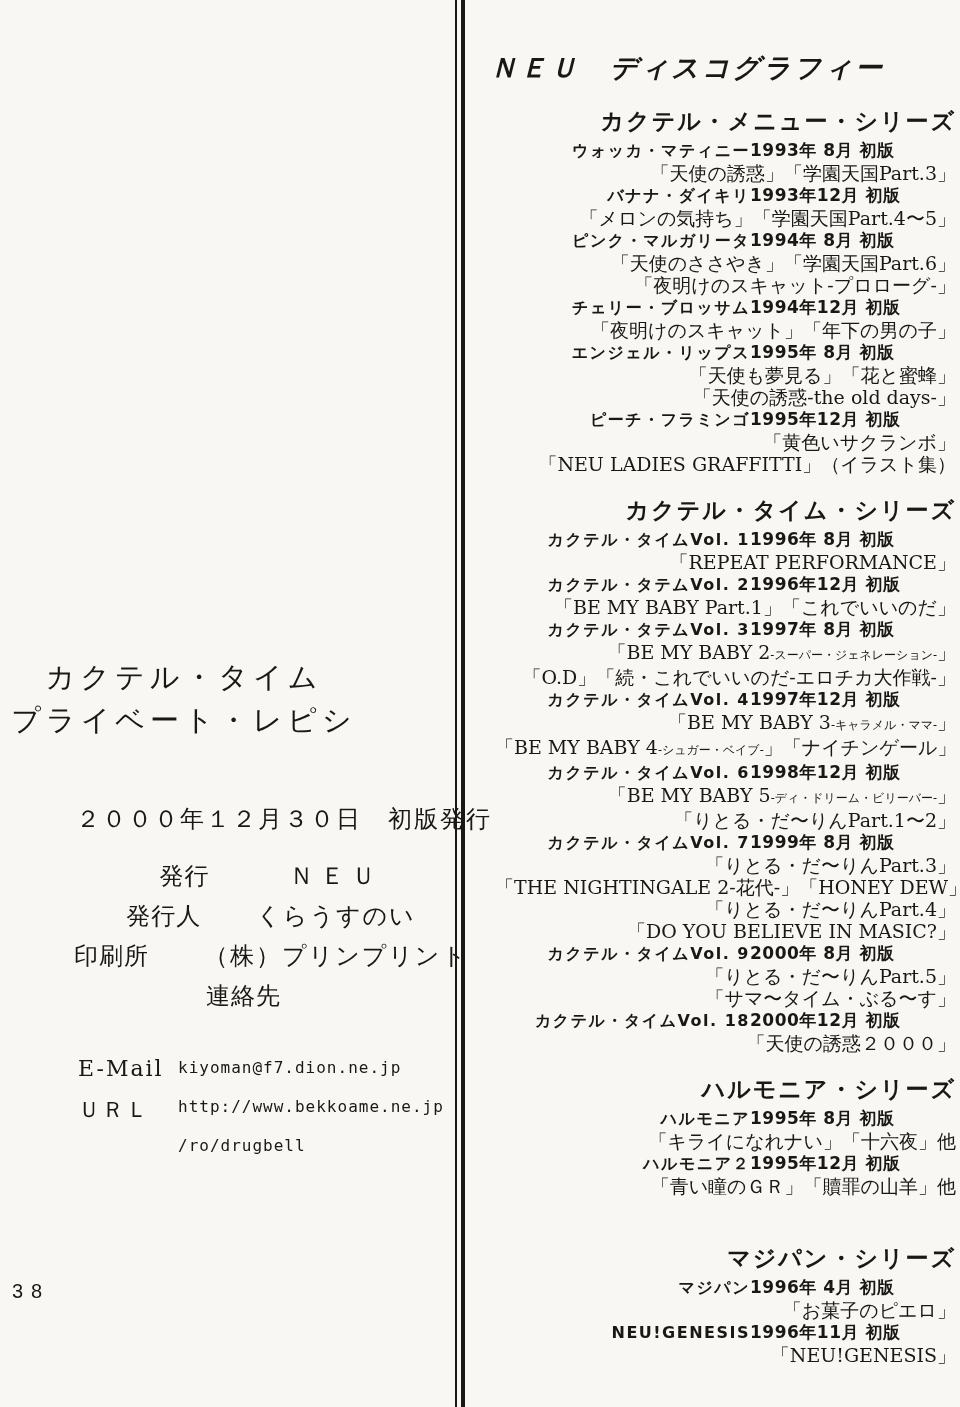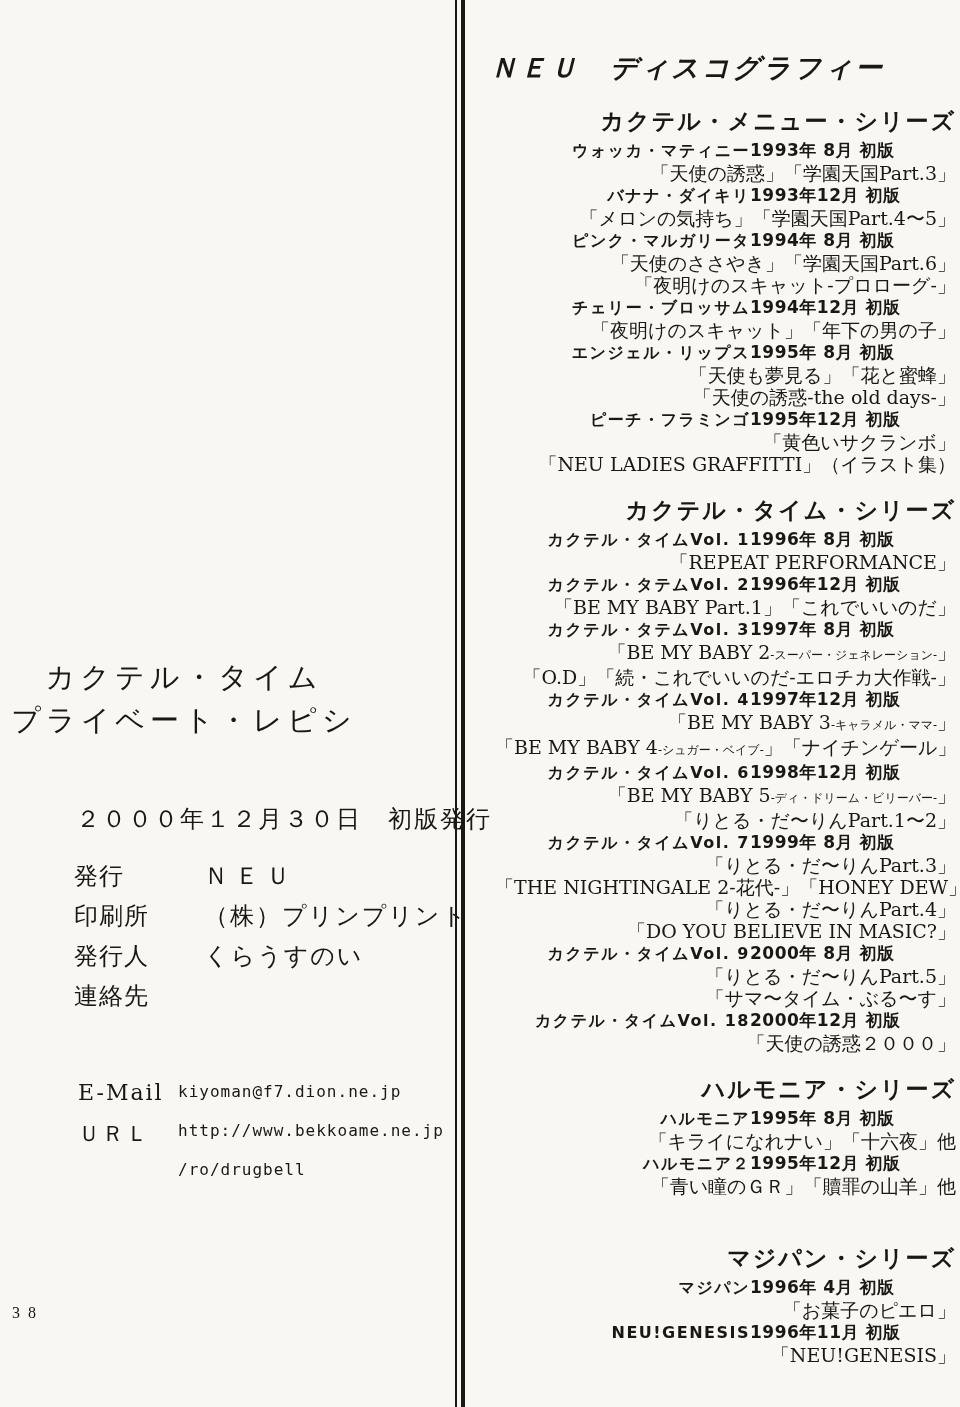--- a/index.html
+++ b/index.html
@@ -18,31 +18,31 @@
   
   .colophon-title {
     position:absolute; left:0; top:656px; width:368px; text-align:center;
     font-size:29px; letter-spacing:5px; line-height:43px;
   }
   .issue-date {
     position:absolute; left:76px; top:803px;
     font-size:24px; letter-spacing:2px;
   }
   .fields { position:absolute; left:74px; top:860px; font-size:24px; }
-  .field-row { display:flex; height:40px; }
+  .field-row { display:flex; height:40px;justify-content:center; }
   .field-label { flex:none; width:100px; letter-spacing:1px; }
   .field-value { letter-spacing:2px;margin-left:30px; }
-  .contacts { position:absolute; left:78px; top:1080px; }
+  .contacts { position:absolute; left:78px; top:1056px; }
   .contact-row { display:flex; height:39px; }
   .contact-label { flex:none; width:100px; font-size:22px; letter-spacing:2px; }
   .contact-value { font-family:"DejaVu Sans Mono", monospace; font-size:16px; letter-spacing:1px; padding-top:2px; }
   .url-line2 { margin-left:100px; }
   .page-number {
     position:absolute; left:12px; top:1280px;
-    font-family:Liberation Serif, serif; font-size:16px; letter-spacing:8px;margin-top:24px;
+    font-family:Liberation Sans, sans-serif; font-size:20px; letter-spacing:8px;
   }
 
   
   .disco { position:absolute; left:478px; top:50px; width:478px; font-family:"DejaVu Sans", sans-serif; }
   .disco-title { font-size:27px; font-weight:bold; letter-spacing:3px; margin:0 0 22px 12px;font-style:italic; }
   .section { margin-top:22px;text-align:right; }
   .section.first { margin-top:0; }
   .section.gap-lg { margin-top:48px; }
   .section-heading { font-size:23px; font-weight:bold; letter-spacing:2px; line-height:26px; margin:0 0 5px 0; }
   .entry { display:flex; align-items:baseline; line-height:22px; }
@@ -65,26 +65,26 @@
   </div>
 
   <div class="issue-date">２０００年１２月３０日　初版発行</div>
 
   <div class="fields">
     <div class="field-row">
       <span class="field-label">発行</span>
       <span class="field-value" style="letter-spacing:7px">ＮＥＵ</span>
     </div>
     <div class="field-row">
+      <span class="field-label">発行人</span>
+      <span class="field-value">くらうすのい</span>
+    </div>
+    <div class="field-row">
       <span class="field-label">印刷所</span>
       <span class="field-value">（株）プリンプリント</span>
-    </div>
-    <div class="field-row">
-      <span class="field-label">発行人</span>
-      <span class="field-value">くらうすのい</span>
     </div>
     <div class="field-row">
       <span class="field-label">連絡先</span>
       <span class="field-value"></span>
     </div>
   </div>
 
   <div class="contacts">
     <div class="contact-row">
       <span class="contact-label">E-Mail</span>

